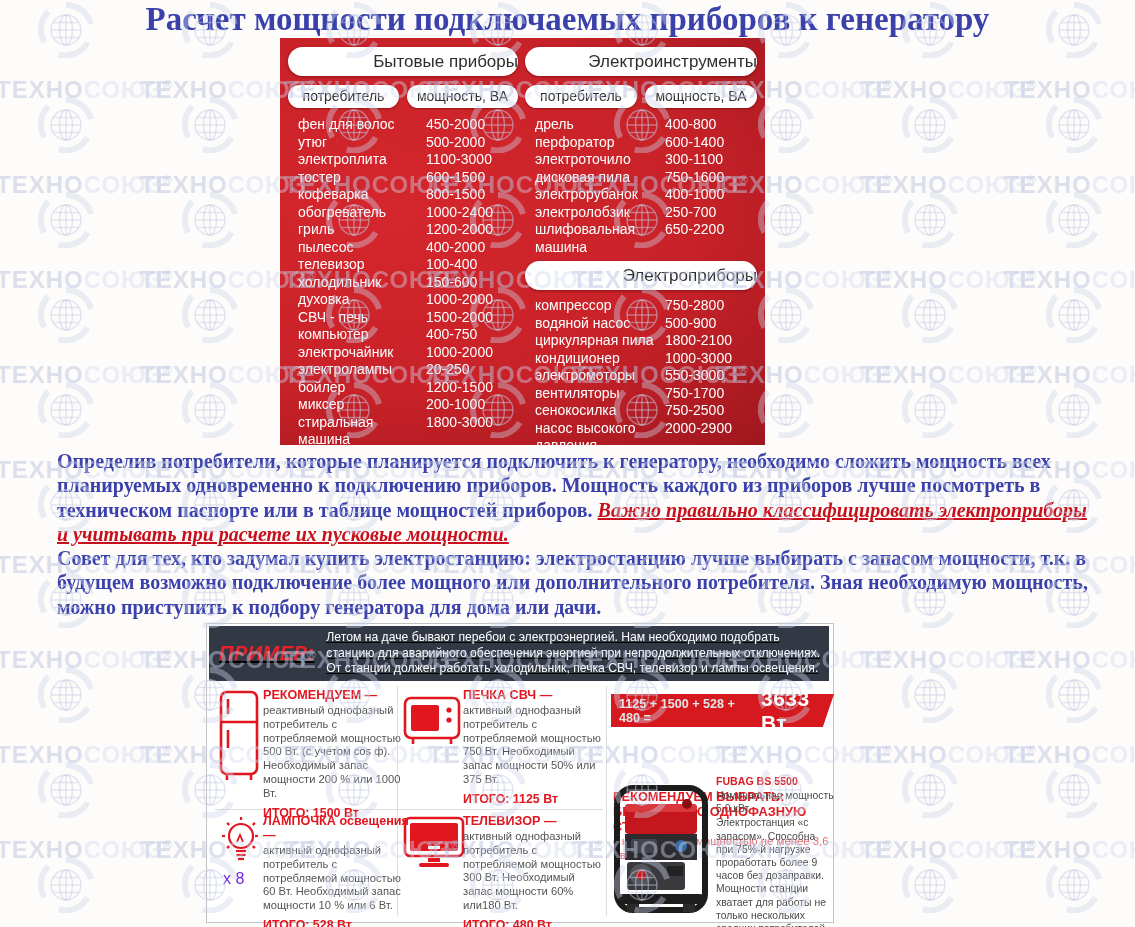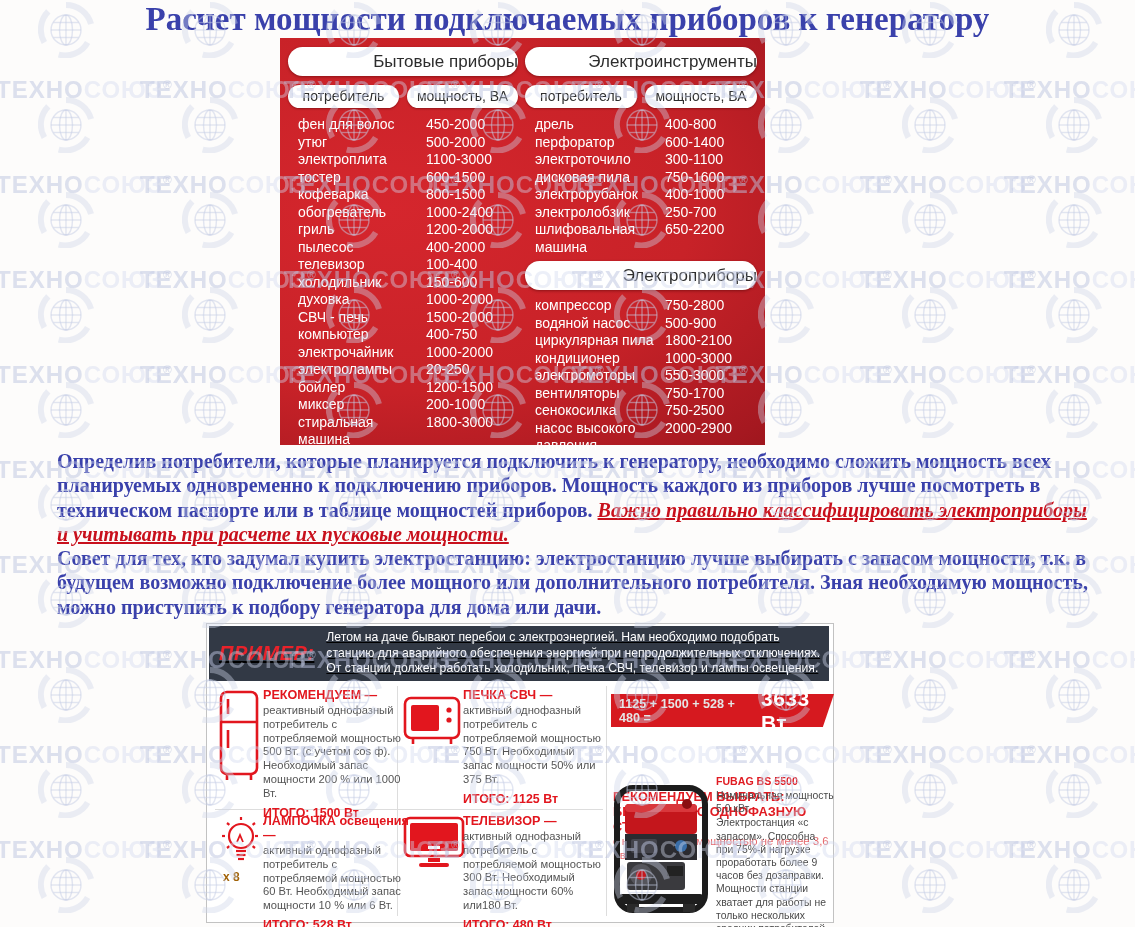--- a/index.html
+++ b/index.html
@@ -46,21 +46,21 @@
             margin:0 12px 0 10px;letter-spacing:.5px;flex:0 0 auto;}
   .ex-intro{color:#fff;font-size:12.2px;line-height:15.4px;width:548px;}
   .v-div{position:absolute;width:1px;background:#ddd;top:62px;bottom:6px;}
   .h-div{position:absolute;height:1px;background:#ddd;left:8px;width:388px;top:185px;}
 
   .ex-item{position:absolute;width:148px;}
   .ex-name{color:#e2161e;font-weight:bold;font-size:12.6px;margin-bottom:2px;}
   .ex-desc{color:#555;font-size:11.2px;line-height:13.8px;}
   .ex-total{color:#e2161e;font-weight:bold;font-size:12.4px;margin-top:5px;}
   .ex-icon{position:absolute;}
-  .x8{position:absolute;left:16px;top:246px;color:#a16207;font-weight:bold;font-size:12px;}
+  .x8{position:absolute;left:16px;top:246px;color:#6d28d9;font-weight:normal;font-size:16px;}
 
   .banner{position:absolute;left:404px;top:70px;width:223px;height:33px;background:#d6191f;
           clip-path:polygon(0 0,100% 0,95% 100%,0 100%);
           display:flex;align-items:center;justify-content:flex-start;padding-left:8px;box-sizing:border-box;gap:6px;}
   .banner .sum{color:#e5e5e5;font-weight:bold;font-size:12.6px;}
   .banner .res{color:#fff;font-weight:bold;font-size:21px;letter-spacing:.5px;}
 
   .rec{position:absolute;left:406px;top:117px;width:220px;margin-top:48px;}
   .rec-l1,.rec-l2{color:#e01b22;font-weight:bold;font-size:12.8px;line-height:15px;}
   .rec-l3{color:#e5686c;font-size:11.4px;line-height:14px;}

